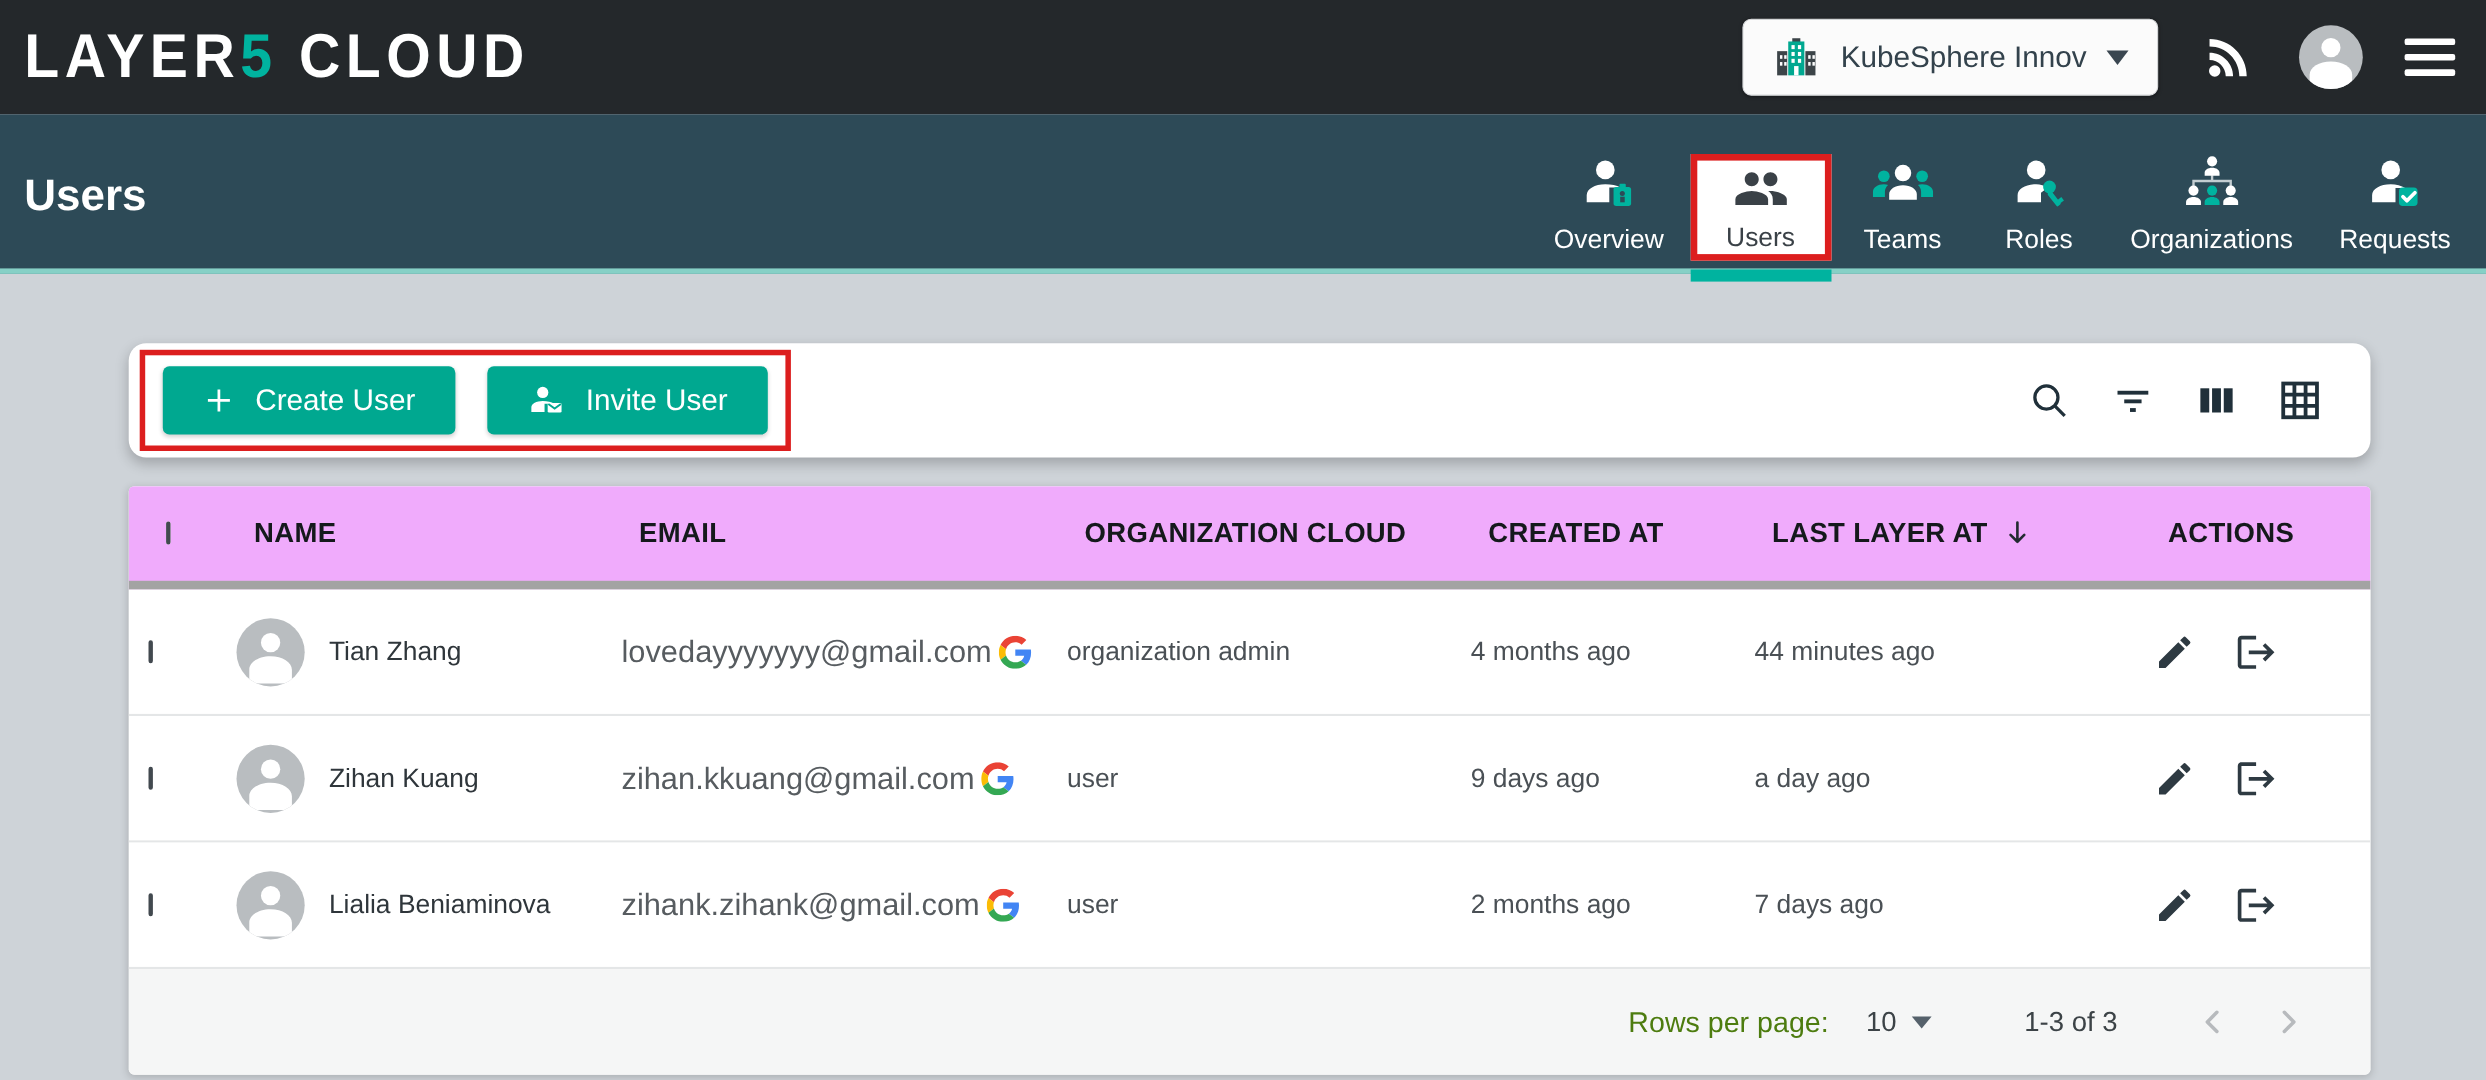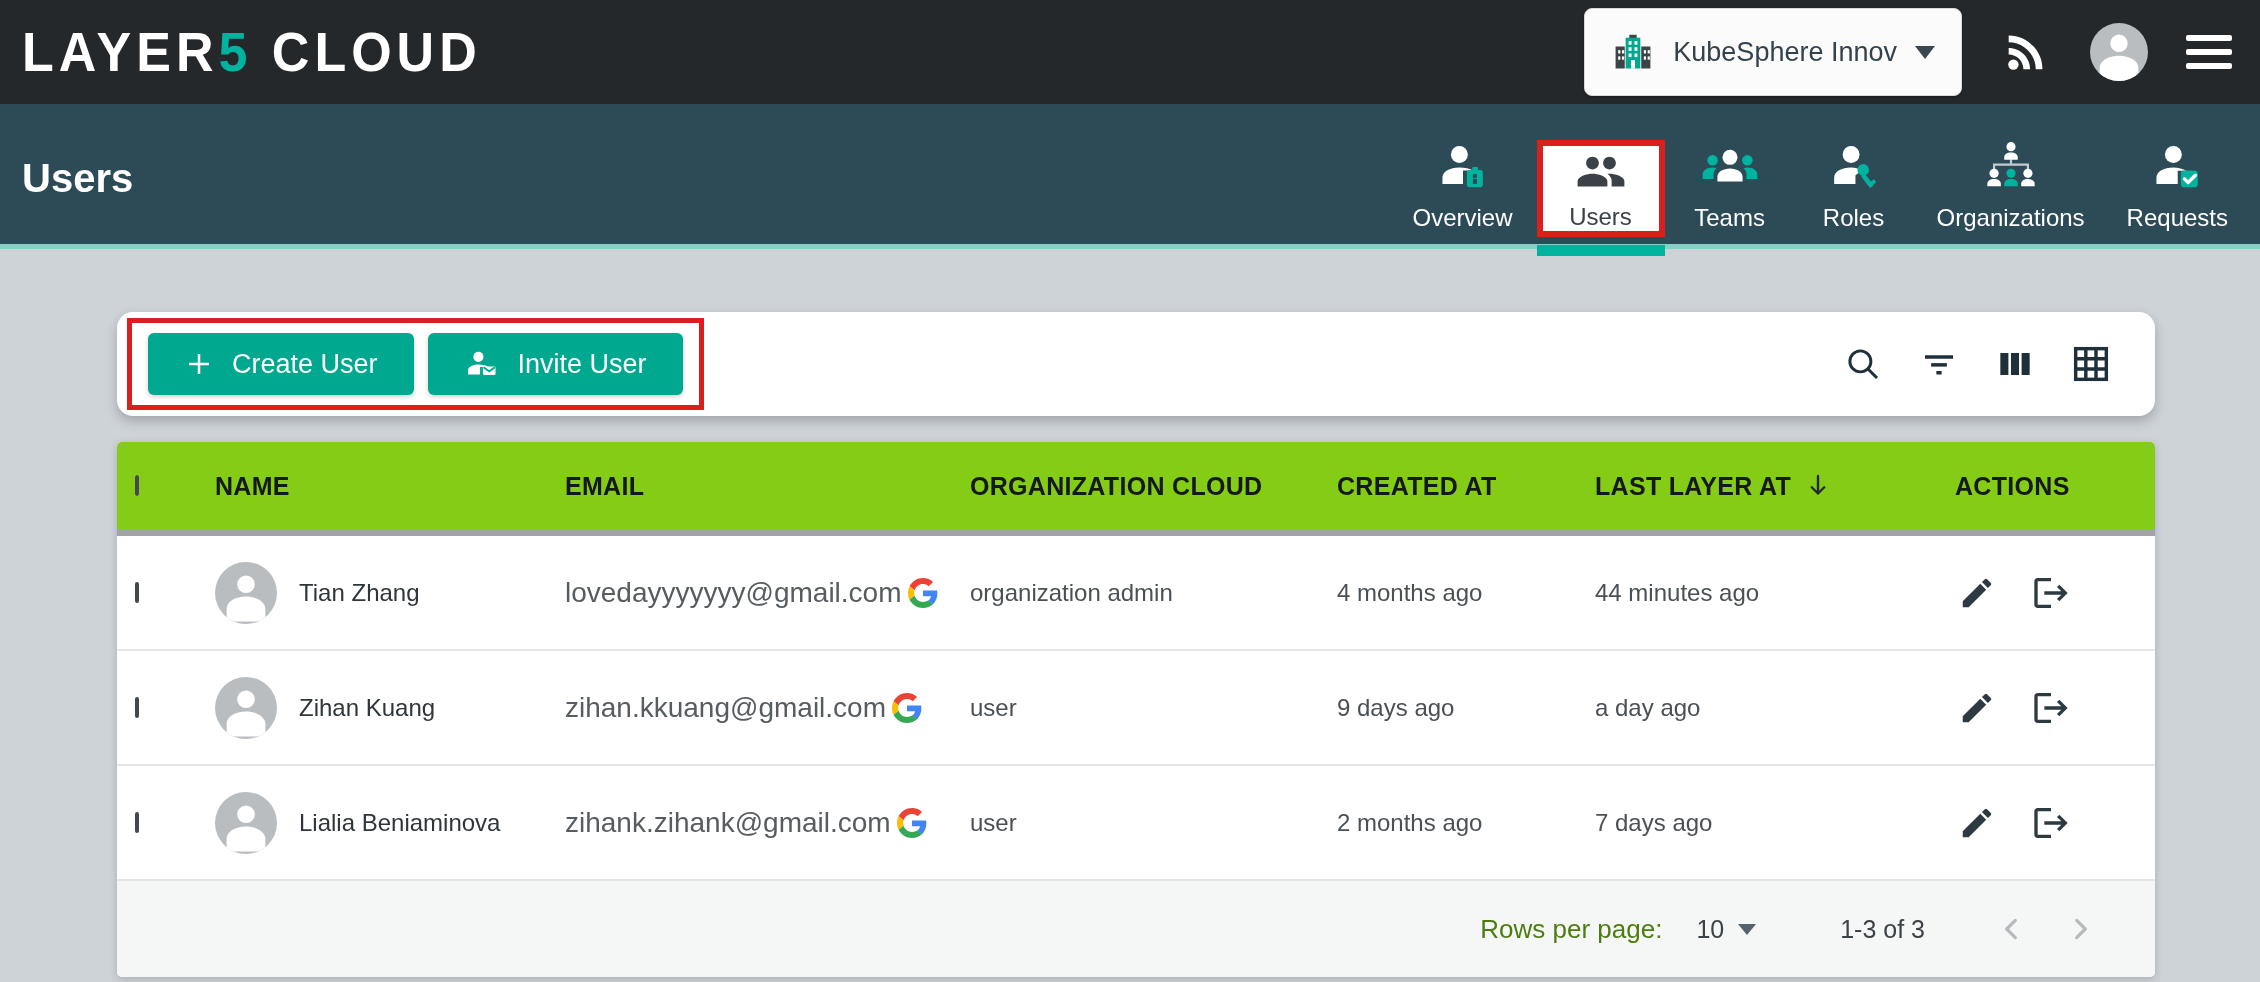--- a/index.html
+++ b/index.html
@@ -4,21 +4,21 @@
 <style>
   * { margin:0; padding:0; box-sizing:border-box; }
   html,body { width:2260px; height:982px; overflow:hidden; }
   body { font-family:"Liberation Sans", sans-serif; background:#ced3d8; }
 
   
   .topbar { height:104px; background:#24282b; display:flex; align-items:center; padding:0 28px 0 22px; }
   .logo { font-weight:800; font-size:52px; letter-spacing:5px; color:#ffffff; transform:scaleY(1.08); white-space:nowrap; }
   .logo .accent { color:#00b39f; }
   .topbar-right { margin-left:auto; display:flex; align-items:center; gap:38px; }
-  .org-btn { background:#fbfbfb; border:1px solid #d8dadc; border-radius:8px; height:88px; padding:0 26px;
+  .org-btn { background:#fbfbfb; border:1px solid #d8dadc; border-radius:8px; height:70px; padding:0 26px;
              display:flex; align-items:center; gap:18px; cursor:pointer; box-shadow:0 1px 3px rgba(0,0,0,.35); }
   .org-btn .org-label { font-size:27px; color:#33424c; }
   .caret-down { width:0; height:0; border-left:10px solid transparent; border-right:10px solid transparent; border-top:13px solid #3a4650; }
   .icon-plain { display:flex; align-items:center; justify-content:center; cursor:pointer; }
   .avatar-circle { width:58px; height:58px; border-radius:50%; background:#b9bdc0; display:flex; align-items:center; justify-content:center; overflow:hidden; cursor:pointer; }
   .burger { display:flex; flex-direction:column; gap:8px; cursor:pointer; }
   .burger span { display:block; width:46px; height:6px; background:#ffffff; border-radius:2px; }
 
   
   .navbar { height:145px; background:#2d4a57; border-bottom:5px solid #86d0c6; display:flex; align-items:stretch; padding:0 14px 0 22px; position:relative; }
@@ -30,30 +30,30 @@
   .tab-icon { width:58px; height:58px; display:block; }
   .tab.active { padding:0 0 7px 0; }
   .tab.active::after { content:''; position:absolute; left:0; right:0; bottom:-12px; height:11px; background:#00b39f; }
   .tab-box { background:#ffffff; border:6px solid #dc1e1e; height:97px; min-width:128px; display:flex; flex-direction:column;
              align-items:center; justify-content:center; gap:6px; padding:0 14px; }
   .tab-box .tab-label { color:#3a4147; }
 
   
   .toolbar-card { width:2038px; height:104px; margin:63px 0 0 117px; background:#ffffff; border-radius:16px;
                   box-shadow:0 5px 12px rgba(0,0,0,.22); display:flex; align-items:center; padding:0 40px 0 10px; }
-  .annotation-box { border:5px solid #dc1e1e; display:flex; align-items:center; gap:14px; padding:10px 16px; }
+  .annotation-box { border:5px solid #dc1e1e; display:flex; align-items:center; gap:29px; padding:10px 16px; }
   .btn-teal { background:#00a890; color:#ffffff; border:none; border-radius:6px; height:62px; padding:0 36px;
               font-size:27px; font-family:"Liberation Sans", sans-serif; display:flex; align-items:center; gap:18px; cursor:pointer;
               box-shadow:0 2px 4px rgba(0,0,0,.18); }
   .tool-icons { margin-left:auto; display:flex; align-items:center; gap:28px; }
   .tool-icons .icon-plain { width:48px; height:48px; }
 
   .table-card { width:2038px; margin:26px 0 0 117px; background:#ffffff; border-radius:5px; box-shadow:0 2px 8px rgba(0,0,0,.18); overflow:hidden; }
   .grid-row { display:grid; grid-template-columns:98px 350px 405px 367px 258px 360px 200px; align-items:center; }
-  .thead { height:94px; background:#84cc16; border-bottom:6px solid #a3a3a3; }
+  .thead { height:94px; background:#f0abfc; border-bottom:8px solid #a3a3a3;padding-left:16px; }
   .th { font-size:25px; font-weight:700; color:#15191c; letter-spacing:.3px; display:flex; align-items:center; gap:12px; cursor:pointer; }
   .checkbox { width:30px; height:30px; border:2px solid #42494f; border-radius:5px; background:#ffffff; margin-left:18px; cursor:pointer; }
   .trow { height:115px; border-bottom:2px solid #e4e6e7; background:#ffffff; }
   .trow:last-of-type { border-bottom:2px solid #dfe1e2; }
   .cell { font-size:24px; color:#4a5055; }
   .name-cell { display:flex; align-items:center; gap:22px;text-align:right; }
   .row-avatar { width:62px; height:62px; border-radius:50%; background:#b9bdc0; flex:0 0 auto; display:flex; align-items:center; justify-content:center; overflow:hidden; }
   .name-text { font-size:24px; color:#2f363b; }
   .email-cell { display:flex; align-items:center; gap:6px; font-size:28px; color:#575c60; }
   .actions-cell { display:flex; align-items:center; gap:30px; }

